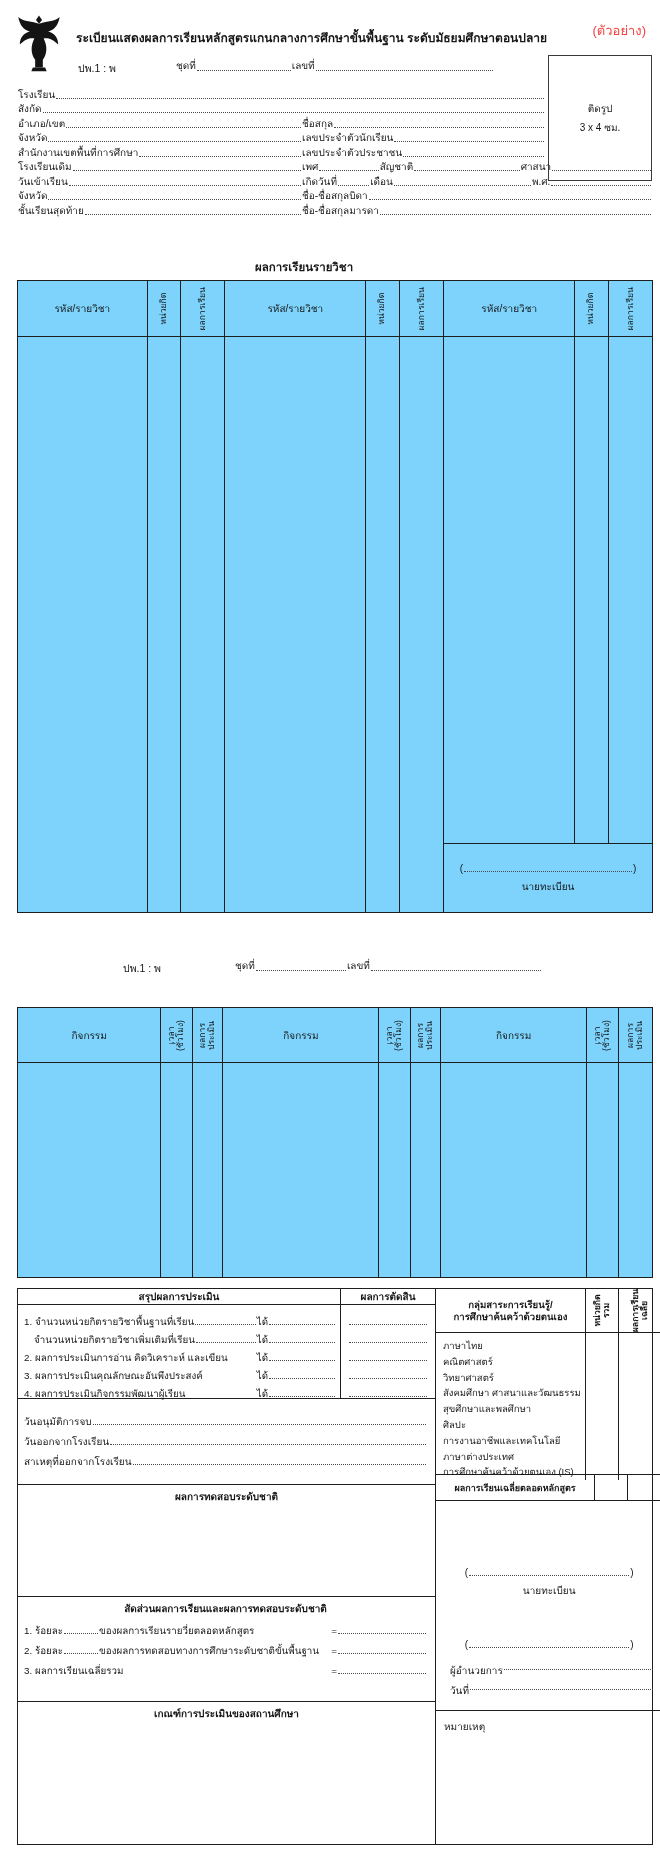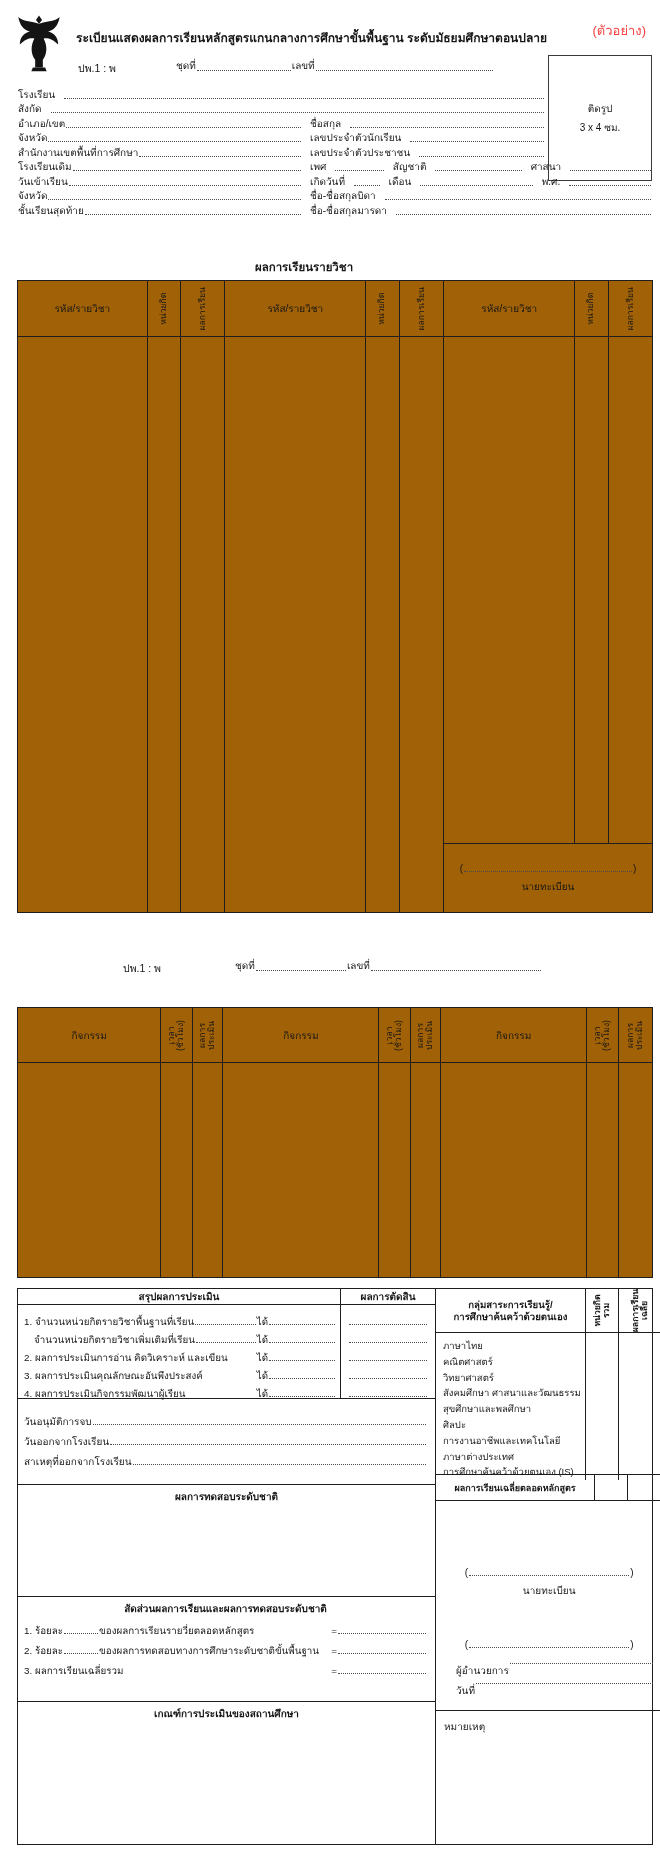--- a/index.html
+++ b/index.html
@@ -11,28 +11,28 @@
   .sample-tag{position:absolute;right:14px;top:20px;font-size:13px;}
   .form-code{position:absolute;left:78px;top:60px;font-size:10.5px;}
   .setno{position:absolute;display:flex;align-items:flex-end;font-size:10px;}
   .photo-box{position:absolute;left:548px;top:55px;width:104px;height:126px;border:1.5px solid #3a3a3a;
              box-sizing:border-box;display:flex;flex-direction:column;align-items:center;justify-content:center;
              gap:4px;font-size:10px;}
   
   .dots{border-bottom:1px dotted #4a4a4a;margin:0 1px 2px 1px;flex-grow:1;min-width:8px;}
   
   #student-info{position:absolute;left:18px;top:86px;width:634px;}
-  .info-row{display:flex;align-items:flex-end;height:14.5px;font-size:10px;line-height:12px;gap:8px;}
+  .info-row{display:flex;align-items:flex-end;height:14.5px;font-size:10px;line-height:12px;}
   .info-row.short{width:527px;}
   .fixed-left{display:flex;width:284px;flex:none;align-items:flex-end;}
   .lbl{white-space:nowrap;}
   
   .tbl-title{position:absolute;left:0;width:608px;text-align:center;font-weight:bold;font-size:11.5px;}
   
-  .gtable{position:absolute;display:grid;box-sizing:border-box;border:1.6px solid #1e1e1e;background:#a16207;}
+  .gtable{position:absolute;display:grid;box-sizing:border-box;border:1.6px solid #1e1e1e;background:#7dd3fc;}
   #grades-table{left:17px;top:280px;width:636px;height:633px;
     grid-template-columns:145fr 30fr 27fr 159fr 30fr 30fr 148fr 31fr 35fr;
     grid-template-rows:56px 1fr 69px;}
   #activity-table{left:17px;top:1007px;width:636px;height:271px;
     grid-template-columns:145fr 30fr 27fr 159fr 30fr 30fr 148fr 31fr 35fr;
     grid-template-rows:55px 1fr;}
   .gc{box-sizing:border-box;border-left:1px solid #1e1e1e;}
   .gc.first{border-left:none;}
   .gh{border-bottom:1px solid #1e1e1e;display:flex;align-items:center;justify-content:center;
       text-align:center;font-size:10px;}
@@ -75,21 +75,21 @@
        font-size:9.6px;line-height:1.25;white-space:pre-line;border-bottom:1px solid #1e1e1e;box-sizing:border-box;}
   .r1c{border-left:1px solid #1e1e1e;box-sizing:border-box;display:flex;align-items:center;justify-content:center;}
   .subj-list{padding:5px 4px 0 7px;font-size:9.5px;}
   .subj-list div{height:15.8px;line-height:15.8px;white-space:nowrap;}
   .boxR2{height:26px;box-sizing:border-box;border-bottom:1px solid #1e1e1e;display:grid;
          grid-template-columns:151fr 31fr 34fr;}
   .r2h{display:flex;align-items:center;justify-content:center;font-weight:bold;font-size:9px;text-align:center;}
   .boxR3{height:210px;box-sizing:border-box;border-bottom:1px solid #1e1e1e;position:relative;font-size:10px;}
   .sigblock{position:absolute;left:0;width:100%;display:flex;flex-direction:column;align-items:center;gap:5px;}
   .boxR3 .paren-line .dots{width:160px;}
-  .dir-row{position:absolute;left:20px;right:8px;display:flex;align-items:flex-start;height:14px;}
+  .dir-row{position:absolute;left:14px;right:8px;display:flex;align-items:center;height:14px;}
   .boxR4{flex:1;padding:8px 0 0 8px;font-size:10px;}
 </style>
 </head>
 <body>
 
 <div class="page">
 
   <div class="emblem">
     <svg viewBox="0 0 60 76" width="46" height="62" xmlns="http://www.w3.org/2000/svg">
       <path fill="#141414" d="M30 2 L34 8 L30 13 L26 8 Z"></path>

